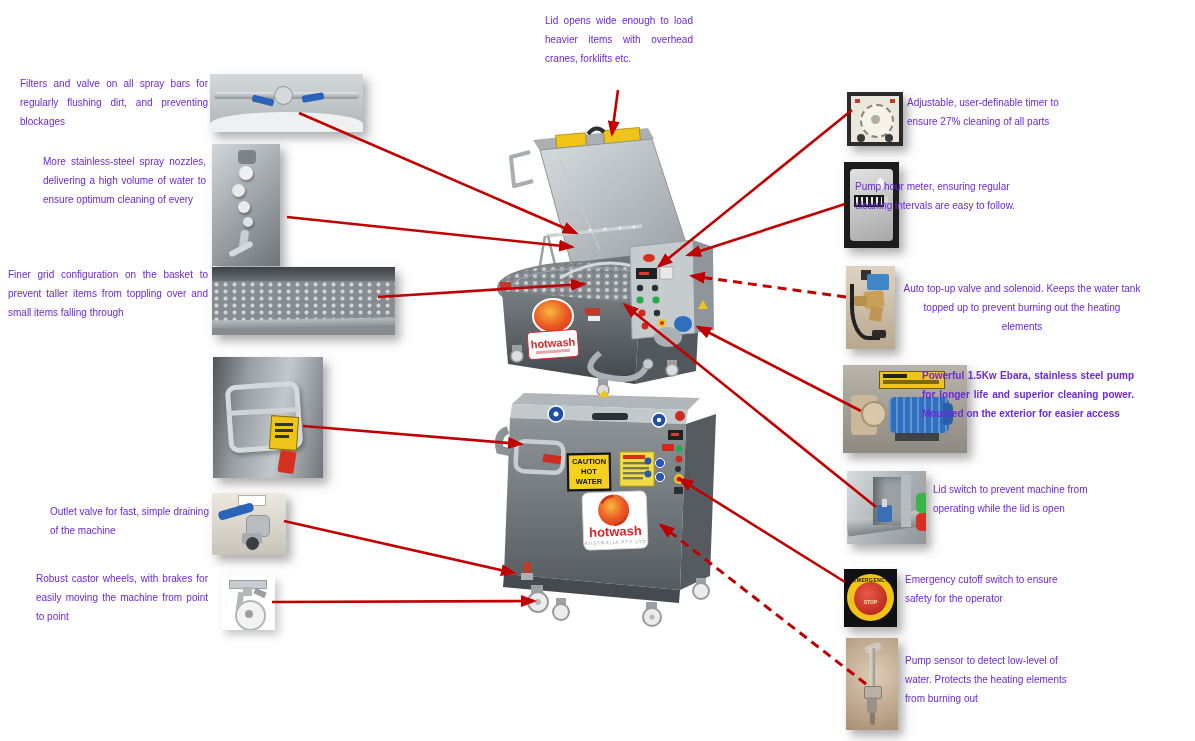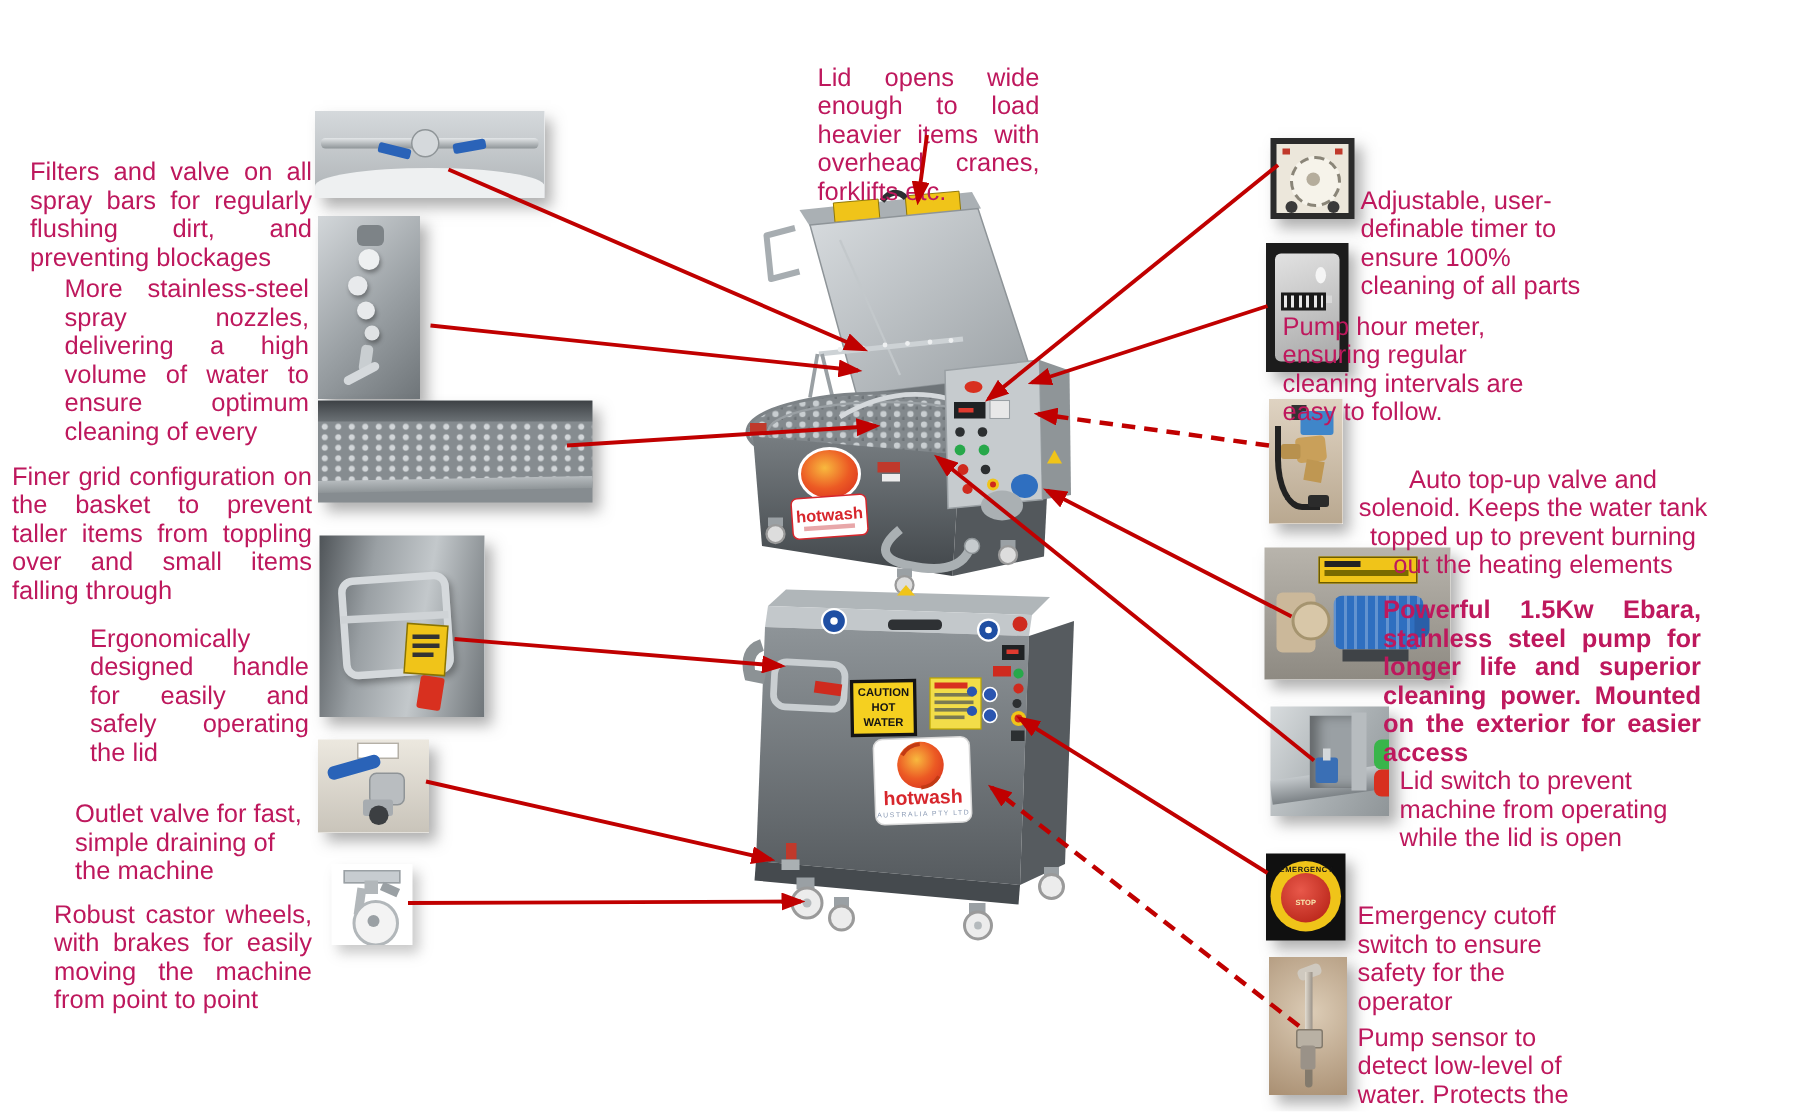--- a/index.html
+++ b/index.html
@@ -1,18 +1,18 @@
 <!DOCTYPE html>
 <html><head>
 <meta charset="utf-8">
 <style>
   html,body{margin:0;padding:0;background:#ffffff;}
   #canvas{position:relative;width:1195px;height:741px;background:#ffffff;overflow:hidden;
           font-family:"Liberation Sans",sans-serif;color:#1f1f1f;}
-  .callout{position:absolute;font-size:17px;line-height:19px;color:#be185d;z-index:4;margin-top:31px;}
+  .callout{position:absolute;font-size:10px;line-height:19px;color:#6d28d9;z-index:4;}
   .just{text-align:justify;}
   .photo{position:absolute;z-index:3;box-shadow:5px 6px 9px rgba(95,95,95,.5);overflow:hidden;}
   .photo *{position:absolute;}
   svg.layer{position:absolute;left:0;top:0;z-index:1;}
   svg.arrows{position:absolute;left:0;top:0;z-index:6;pointer-events:none;}
   svg text{font-family:"Liberation Sans",sans-serif;}
 </style>
 </head>
 <body>
 
@@ -196,28 +196,27 @@
           <circle cx="652" cy="617" r="9" fill="#ececec" stroke="#9a9a9a" stroke-width="2"></circle>
           <circle cx="652" cy="617" r="2.6" fill="#b5babd"></circle>
         <rect x="696" y="578" width="10" height="7" fill="#9aa0a4"></rect>
           <circle cx="701" cy="591" r="8" fill="#ececec" stroke="#9a9a9a" stroke-width="2"></circle>
       </g>
     </g>
   </svg>
 
   <div class="callout just" style="left:43px;top:152px;width:163px;">More stainless-steel spray nozzles, delivering a high volume of water to ensure optimum cleaning of every</div>
   <div class="callout just" style="left:20px;top:74px;width:188px;">Filters and valve on all spray bars for regularly  flushing dirt, and preventing blockages</div>
-  <div class="callout just" style="left:8px;top:277px;width:200px;">Finer grid configuration  on the basket to prevent taller items from toppling over and small items falling through</div>
-  <div class="callout just" style="left:60px;top:385px;width:146px;">Ergonomically designed handle for easily and safely operating the lid</div>
+  <div class="callout just" style="left:8px;top:265px;width:200px;">Finer grid configuration  on the basket to prevent taller items from toppling over and small items falling through</div>
   <div class="callout" style="left:50px;top:502px;width:160px;">Outlet valve for fast, simple draining of the machine</div>
   <div class="callout just" style="left:36px;top:569px;width:172px;">Robust castor wheels, with brakes for easily moving the machine from point to point</div>
 
   <div class="callout just" style="left:545px;top:11px;width:148px;">Lid opens wide enough to load heavier items with overhead cranes, forklifts etc.</div>
 
-  <div class="callout" style="left:907px;top:93px;width:165px;">Adjustable, user-definable timer to ensure 100% cleaning of all parts</div>
+  <div class="callout" style="left:907px;top:93px;width:165px;">Adjustable, user-definable timer to ensure 27% cleaning of all parts</div>
   <div class="callout" style="left:855px;top:177px;width:172px;">Pump hour meter, ensuring regular cleaning intervals are easy to follow.</div>
   <div class="callout" style="left:903px;top:279px;width:238px;text-align:center;">Auto top-up valve and solenoid. Keeps the water tank topped up to prevent burning out the heating elements</div>
   <div class="callout just" style="left:922px;top:366px;width:212px;font-weight:bold;">Powerful 1.5Kw Ebara, stainless steel pump for longer life and superior cleaning power. Mounted on the exterior for easier access</div>
   <div class="callout" style="left:933px;top:480px;width:182px;">Lid switch to prevent machine from operating while the lid is open</div>
   <div class="callout" style="left:905px;top:570px;width:165px;">Emergency cutoff switch to ensure safety for the operator</div>
   <div class="callout" style="left:905px;top:651px;width:165px;">Pump sensor to detect low-level of water. Protects the heating elements from burning out</div>
 
   <div class="photo" style="left:210px;top:74px;width:153px;height:58px;background:linear-gradient(#d5d9dc,#aeb3b6);">
     <div style="left:0;top:38px;width:153px;height:20px;background:#eef0f1;border-radius:50% 50% 0 0/60% 60% 0 0;"></div>
     <div style="left:4px;top:18px;width:145px;height:7px;background:linear-gradient(#e3e6e8,#8f9598);border-radius:3px;"></div>

